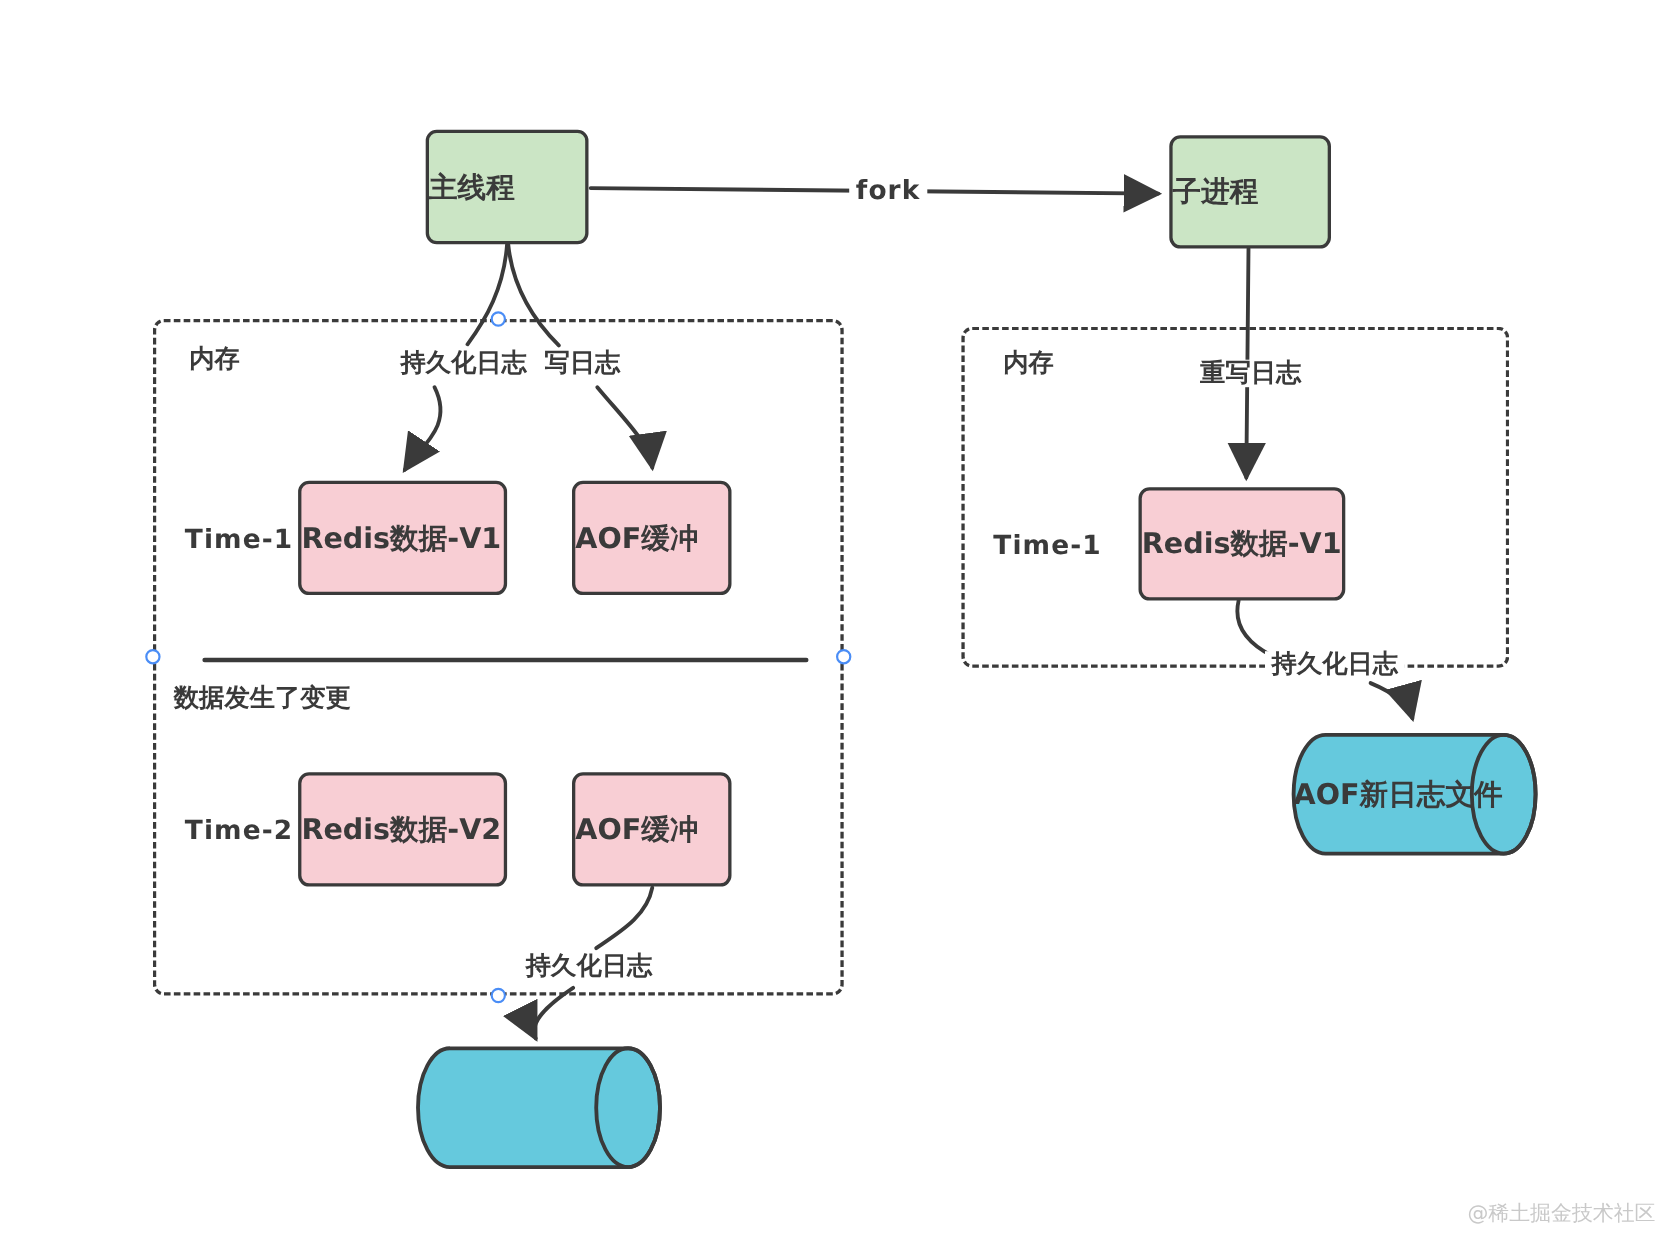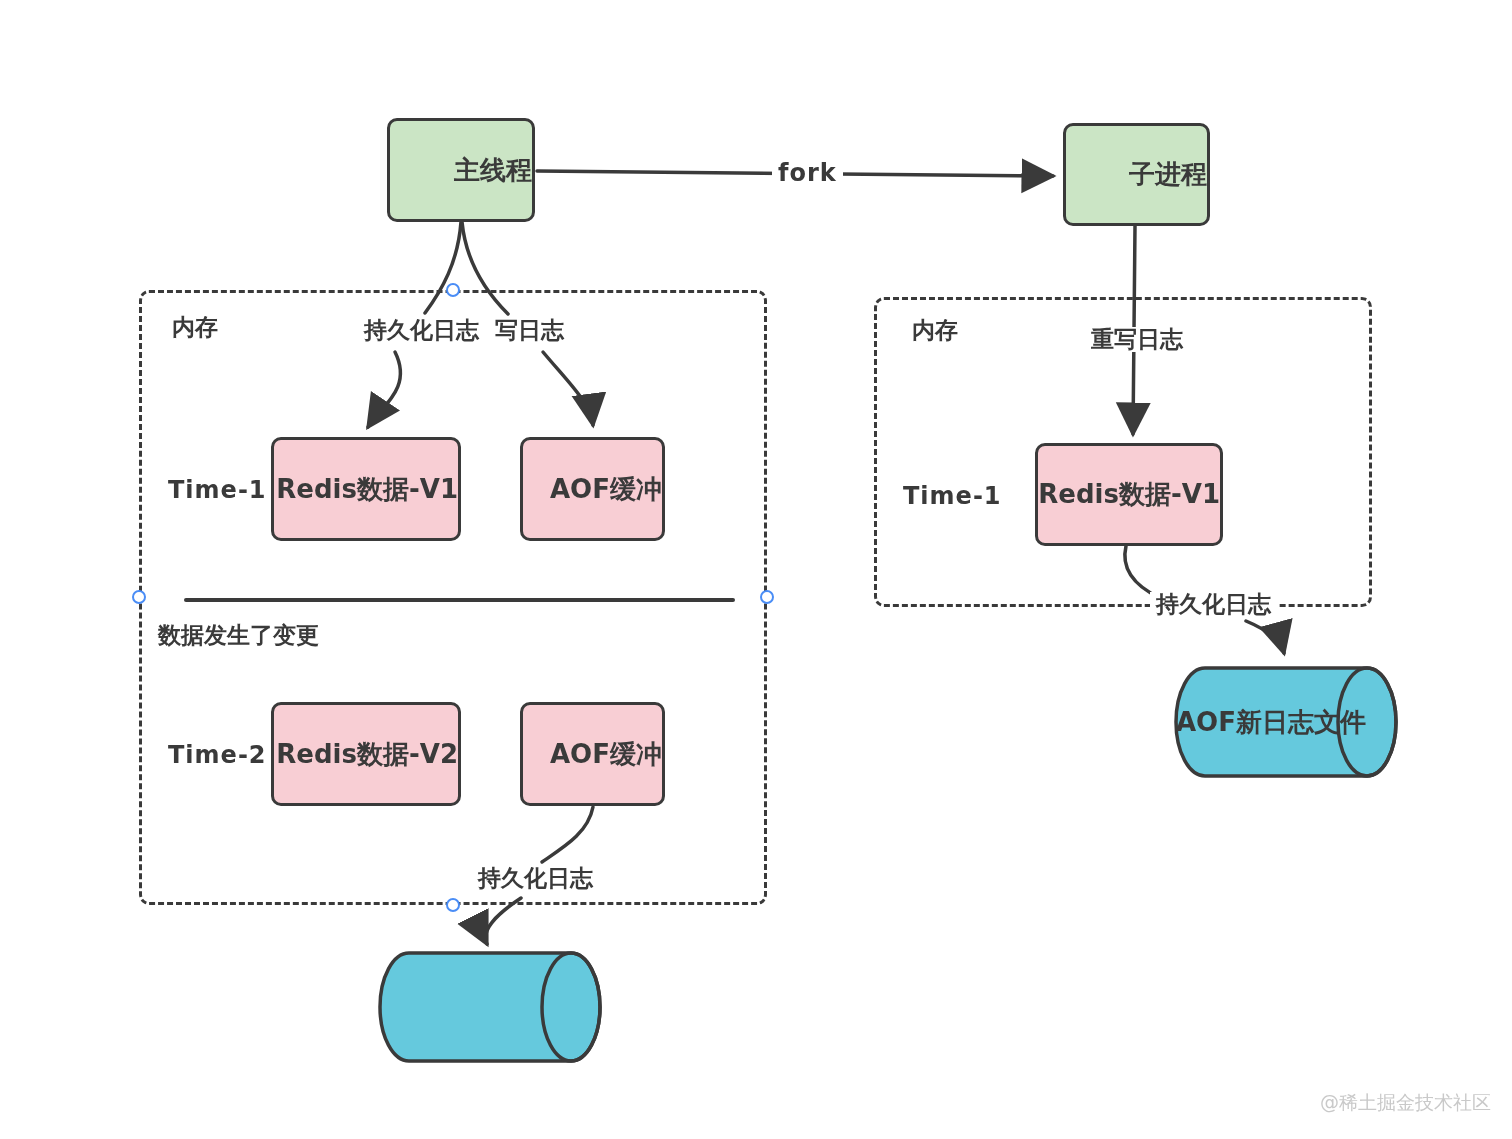--- a/index.html
+++ b/index.html
@@ -8,41 +8,41 @@
   }
   *{margin:0;padding:0;box-sizing:border-box;}
   html,body{background:#ffffff;}
   body{font-family:"DejaVu Sans","Liberation Sans",sans-serif;color:var(--stroke);}
   .canvas{position:relative;width:1512px;height:1139px;background:#ffffff;overflow:hidden;}
   .edges{position:absolute;left:0;top:0;width:1512px;height:1139px;}
   .edge{stroke:var(--stroke);stroke-width:3;fill:none;stroke-linecap:round;}
   .edge.thick{stroke-width:3.5;}
   .arrowfill{fill:var(--stroke);}
 
-  .node{position:absolute;display:flex;align-items:center;justify-content:flex-end;
+  .node{position:absolute;display:flex;align-items:center;justify-content:flex-start;
         border:3px solid var(--stroke);border-radius:10px;font-weight:700;font-size:26px;}
   .node.green{background:var(--green);}
   .node.pink{background:var(--pink);}
 
   .dashed-box{position:absolute;border:3px dashed var(--stroke);border-radius:10px;background:transparent;}
 
   .lbl{position:absolute;font-weight:700;font-size:23px;white-space:nowrap;line-height:1.1;}
   .lbl.onln{background:#ffffff;padding:0 6px;}
   .lbl.latin{font-size:24px;letter-spacing:1px;}
 
   .handle{position:absolute;width:14px;height:14px;border-radius:50%;
           background:#ffffff;border:2.5px solid var(--handle);}
 
   .cyl{position:absolute;}
   .cyl .cyl-label{position:absolute;left:0;top:0;width:196px;height:114px;display:flex;
                   align-items:center;justify-content:center;font-weight:700;font-size:26px;}
   .cyl-body{fill:var(--cyan);stroke:var(--stroke);stroke-width:3.5;}
   .cyl-rim{fill:none;stroke:var(--stroke);stroke-width:3.5;}
 
-  .watermark{position:absolute;font-size:19px;color:var(--wm);font-weight:400;}
+  .watermark{position:absolute;font-size:19px;color:var(--wm);font-weight:400;margin-left:14px;}
 </style>
 </head>
 <body>
 
 <div class="canvas">
 
   <svg class="edges" viewBox="0 0 1512 1139">
     <defs>
       <marker id="arw" markerWidth="12" markerHeight="12" refX="9" refY="5" orient="auto">
         <path class="arrowfill" d="M0,0 L10,5 L0,10 Z"></path>

